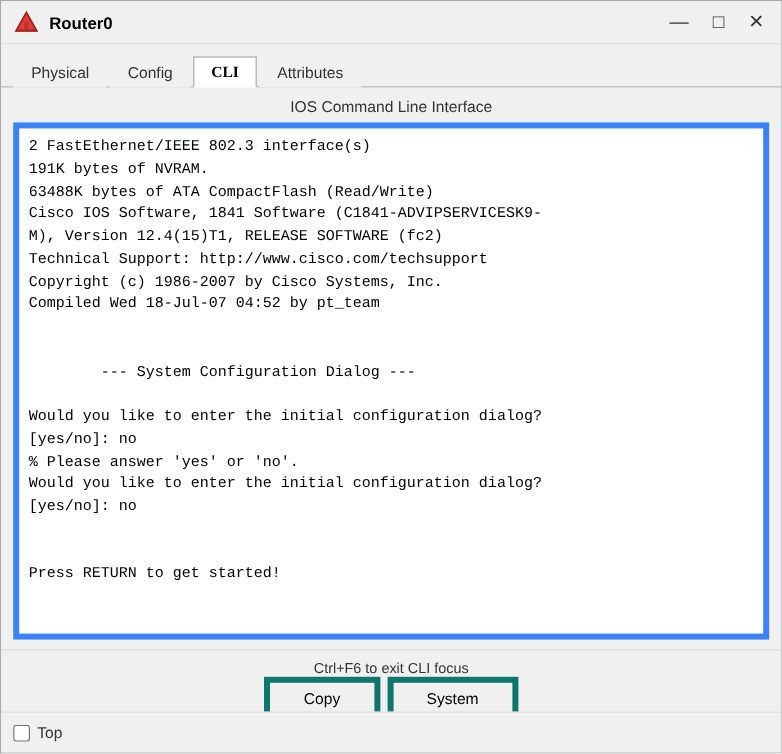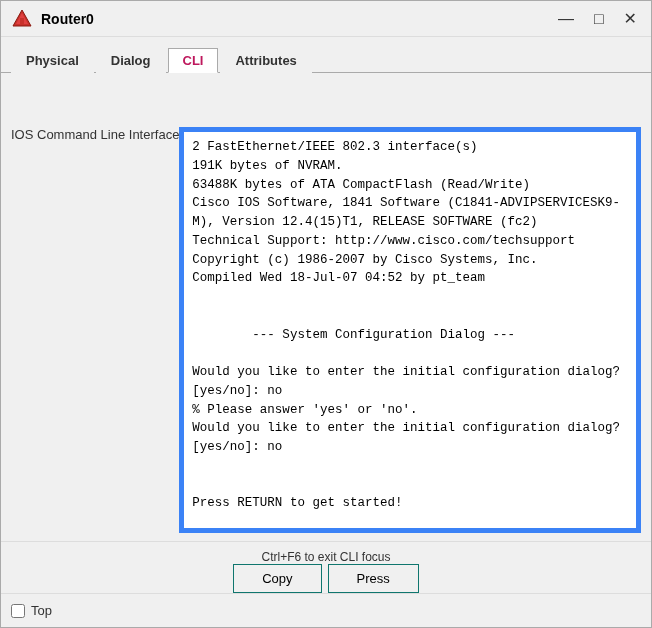--- a/index.html
+++ b/index.html
@@ -60,40 +60,39 @@
       height: 36px;
     }
     .tab {
       padding: 4px 14px;
       font-size: 13px;
       cursor: pointer;
       border: 1px solid transparent;
       margin-right: 2px;
       position: relative;
       bottom: -1px;
-      font-weight: bold;
     }
     .tab.active {
       background: #fff;
       border: 1px solid #aaa;
       border-bottom: 1px solid #fff;
-      color: #be185d;
+      color: #000000;
       font-weight: bold;
+      font-family: Liberation Serif, serif;
     }
     .tab.inactive {
       background: #f0f0f0;
       color: #333;
     }
     .content-area {
       flex: 1;
       display: flex;
-      flex-direction: row;
+      flex-direction: column;
       padding: 8px 10px;
       background: #f0f0f0;
-      margin-top: 46px;
     }
     .cli-title {
       text-align: center;
       font-size: 13px;
       color: #333;
       margin-bottom: 6px;
     }
     .terminal-wrapper {
       flex: 1;
       border: 5px solid #3b82f6;
@@ -140,21 +139,21 @@
       color: #333;
     }
     .btn-group {
       display: flex;
       gap: 6px;
     }
     .action-btn {
       padding: 6px 28px;
       font-size: 13px;
       background: #f0f0f0;
-      border: 1px solid #0f766e;
+      border: 5px solid #0f766e;
       cursor: pointer;
       color: #000;
     }
     .footer-bar {
       display: flex;
       align-items: center;
       padding: 6px 10px;
       background: #f0f0f0;
       border-top: 1px solid #ddd;
       height: 34px;
@@ -197,21 +196,21 @@
       <button class="win-btn">□</button>
       <button class="win-btn">✕</button>
     </div>
   </div>
 
   <div class="tab-bar">
     <div class="tab inactive">
       <span>Physical</span>
     </div>
     <div class="tab inactive">
-      <span>Dialog</span>
+      <span>Config</span>
     </div>
     <div class="tab active">
       <span>CLI</span>
     </div>
     <div class="tab inactive">
       <span>Attributes</span>
     </div>
   </div>
 
   <div class="content-area">
@@ -240,21 +239,21 @@
 Press RETURN to get started!
 </pre>
       </div>
     </div>
   </div>
 
   <div class="bottom-bar">
     <span class="shortcut-text">Ctrl+F6 to exit CLI focus</span>
     <div class="btn-group">
       <button class="action-btn">Copy</button>
-      <button class="action-btn">Press</button>
+      <button class="action-btn">System</button>
     </div>
   </div>
 
   <div class="footer-bar">
     <div class="checkbox-area">
       <input type="checkbox" style="">
       <span class="checkbox-label">Top</span>
     </div>
   </div>
 </div>

